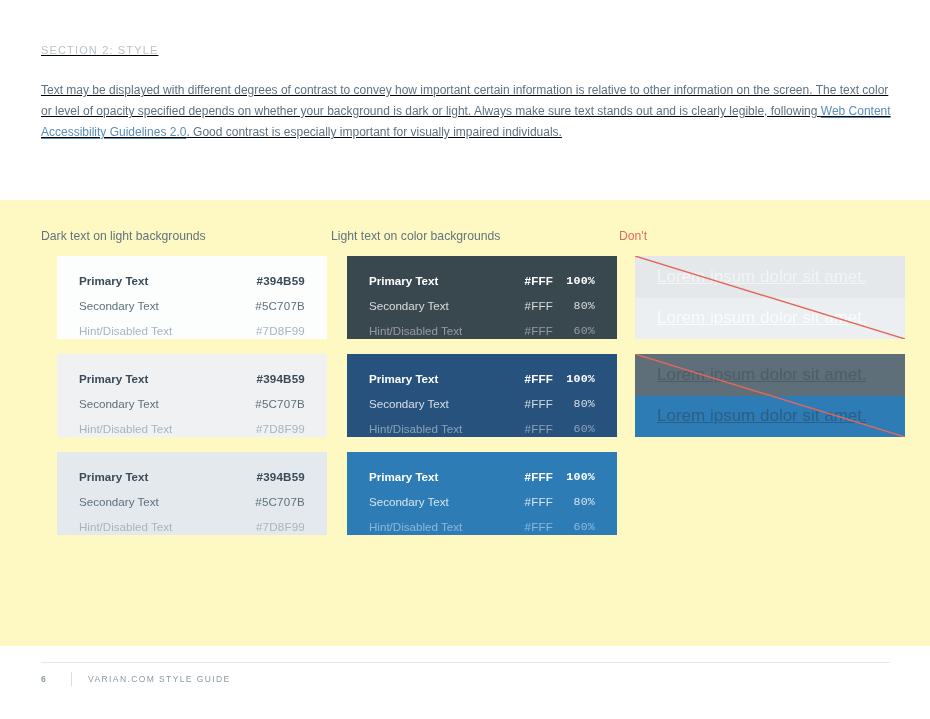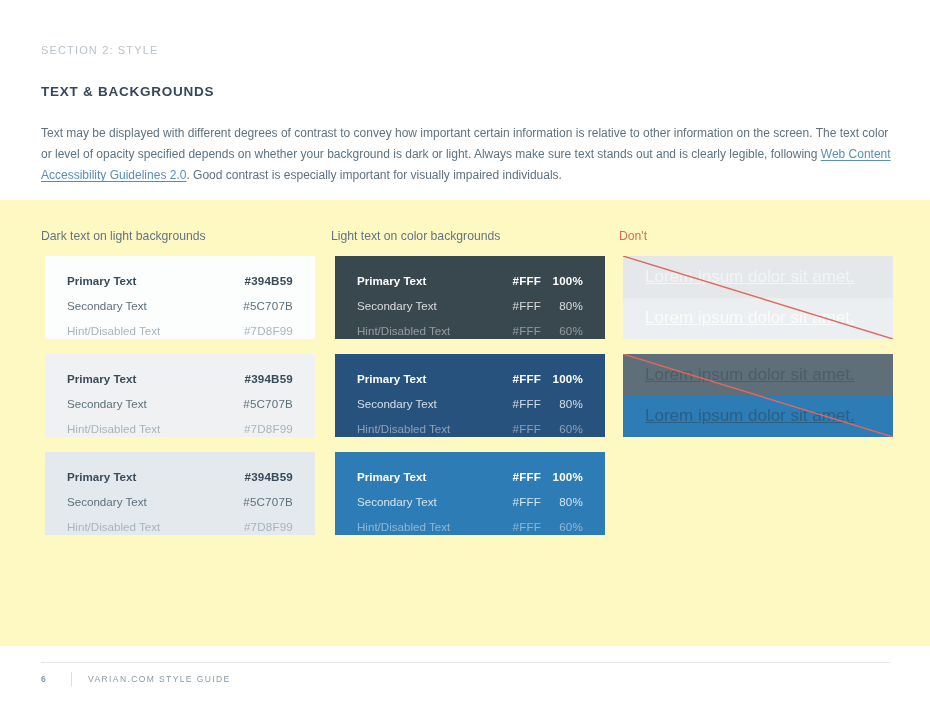--- a/index.html
+++ b/index.html
@@ -19,20 +19,21 @@
     background: #ffffff;
     overflow: hidden;
   }
 
   
   .header {
     position: absolute;
     left: 41px;
     top: 44px;
     width: 850px;
+    text-decoration: underline;
   }
 
   .eyebrow {
     font-size: 11px;
     letter-spacing: 1.15px;
     color: #b9c3ca;
     font-weight: 400;
     text-transform: uppercase;
   }
 
@@ -84,21 +85,21 @@
     position: absolute;
     top: 29px;
     left: 0;
     white-space: nowrap;
   }
   .col-head.warn { color: #e2675c; }
 
   .swatches {
     position: absolute;
     top: 56px;
-    left: 4px;
+    left: 16px;
     width: 270px;
   }
 
   
   .swatch {
     width: 270px;
     height: 83px;
     margin-bottom: 15px;
     padding: 12px 22px 0 22px;
     position: relative;
@@ -118,20 +119,21 @@
     text-align: right;
     width: 62px;
     letter-spacing: 0.2px;
   }
 
   .row .pct {
     flex: 0 0 auto;
     text-align: right;
     width: 42px;
     letter-spacing: 0.2px;
+    font-family: Liberation Mono, monospace;
   }
 
   
   .s-light .row.primary   .label,
   .s-light .row.primary   .hex { color: #394b59; font-weight: 700; }
   .s-light .row.secondary .label,
   .s-light .row.secondary .hex { color: #5c707b; font-weight: 400; }
   .s-light .row.hint      .label,
   .s-light .row.hint      .hex { color: #a8b4bd; font-weight: 400; }
 
@@ -204,21 +206,20 @@
     text-transform: uppercase;
   }
 </style>
 </head>
 <body>
 
 <div id="page">
 
   <div class="header">
     <div class="eyebrow">SECTION 2: STYLE</div>
-    <div class="section-title">TEXT &amp; BACKGROUNDS</div>
     <p class="body-copy">
       <span>Text may be displayed with different degrees of contrast to convey how important certain information is relative to other information on the screen. The text color or level of opacity specified depends on whether your background is dark or light. Always make sure text stands out and is clearly legible, following </span><a href="#">Web Content Accessibility Guidelines 2.0</a><span>. Good contrast is especially important for visually impaired individuals.</span>
     </p>
   </div>
 
   <div class="panel">
 
     <div class="col col-light">
       <div class="col-head">Dark text on light backgrounds</div>
       <div class="swatches" id="light-swatches">

